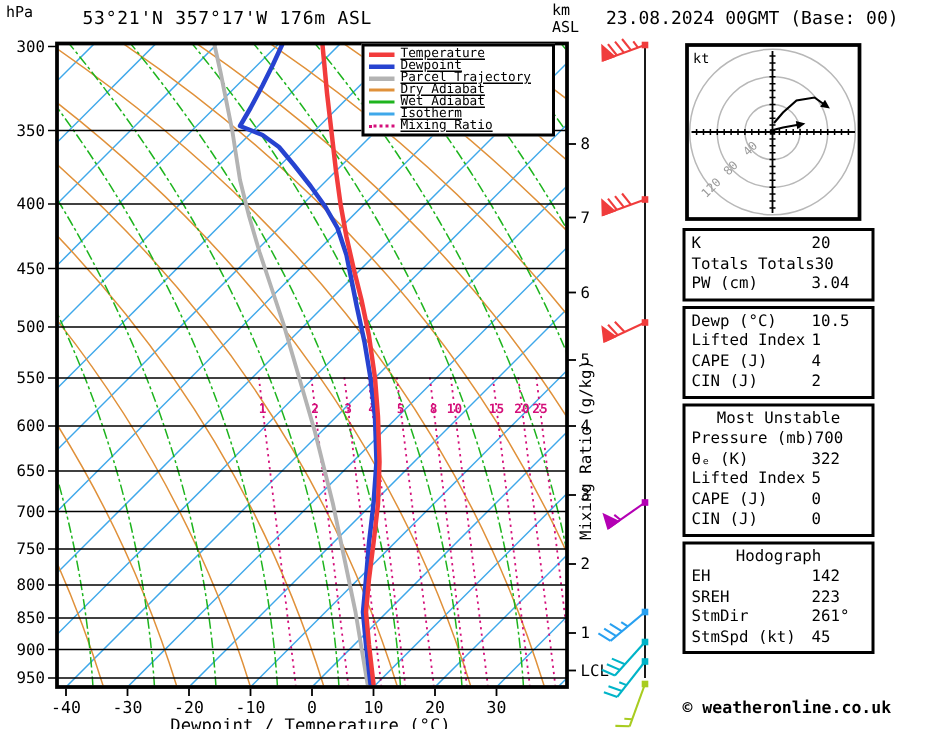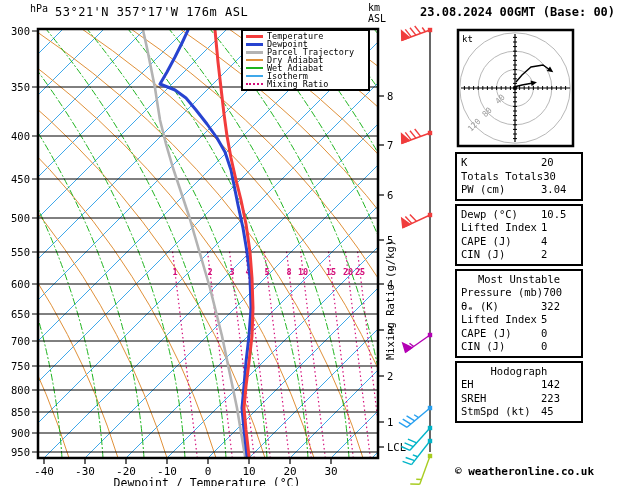--- a/index.html
+++ b/index.html
@@ -1,31 +1,31 @@
 <!DOCTYPE html>
 <html><head>
 <meta charset="utf-8">
 <style>
   html,body{margin:0;padding:0;background:#fff;}
   #stage{position:relative;width:629px;height:486px;background:#fff;
          font-family:"DejaVu Sans Mono","Liberation Mono",monospace;overflow:hidden;}
   #main-svg{position:absolute;left:0;top:0;}
   .hdr{position:absolute;color:#000;white-space:pre;}
-  #hpa-label{left:30px;top:3px;font-size:10px;}
+  #hpa-label{left:4px;top:3px;font-size:10px;}
   #chart-title{left:55px;top:5px;font-size:12px;font-weight:normal;letter-spacing:.5px;}
   #km-label{left:368px;top:2px;font-size:10px;}
   #asl-label{left:368px;top:13px;font-size:10px;}
-  #datetime{left:420px;top:5px;font-size:12px;font-weight:bold;}
+  #datetime{left:404px;top:5px;font-size:12px;font-weight:normal;}
   #copyright{left:455px;top:465px;font-size:11px;font-weight:bold;}
   #legend-box{position:absolute;left:241px;top:29px;width:129px;height:62px;
       background:#fff;border:2px solid #000;box-sizing:border-box;z-index:5;
       display:flex;flex-direction:column;justify-content:space-around;padding:1px 0;}
   .lrow{display:flex;align-items:center;height:8px;line-height:8px;}
   .lswatch{width:17px;margin:0 4px 0 3px;flex:none;}
-  .llabel{font-size:8.5px;white-space:pre;}
+  .llabel{font-size:8.5px;white-space:pre;text-decoration:underline;}
   #panel-stack{position:absolute;left:455px;top:152px;width:128px;z-index:5;}
   .panel{border:2px solid #000;background:#fff;margin-bottom:3px;padding:2px 0;}
   .ptitle{text-align:center;font-size:10.5px;height:13.5px;line-height:13.5px;}
   .prow{display:flex;font-size:10.5px;height:13.5px;line-height:13.5px;padding:0 4px;}
   .plabel{flex:1;white-space:pre;}
   .pvalue{width:36px;white-space:pre;}
 </style>
 </head>
 <body>
 
@@ -435,18 +435,22 @@
         <div class="ptitle">Hodograph</div>
         <div class="prow">
           <span class="plabel">EH</span>
           <span class="pvalue">142</span>
         </div>
         <div class="prow">
           <span class="plabel">SREH</span>
           <span class="pvalue">223</span>
         </div>
         <div class="prow">
+          <span class="plabel">StmDir</span>
+          <span class="pvalue">261°</span>
+        </div>
+        <div class="prow">
           <span class="plabel">StmSpd (kt)</span>
           <span class="pvalue">45</span>
         </div>
       </div>
     </div>
 </div>
 
 </body></html>

